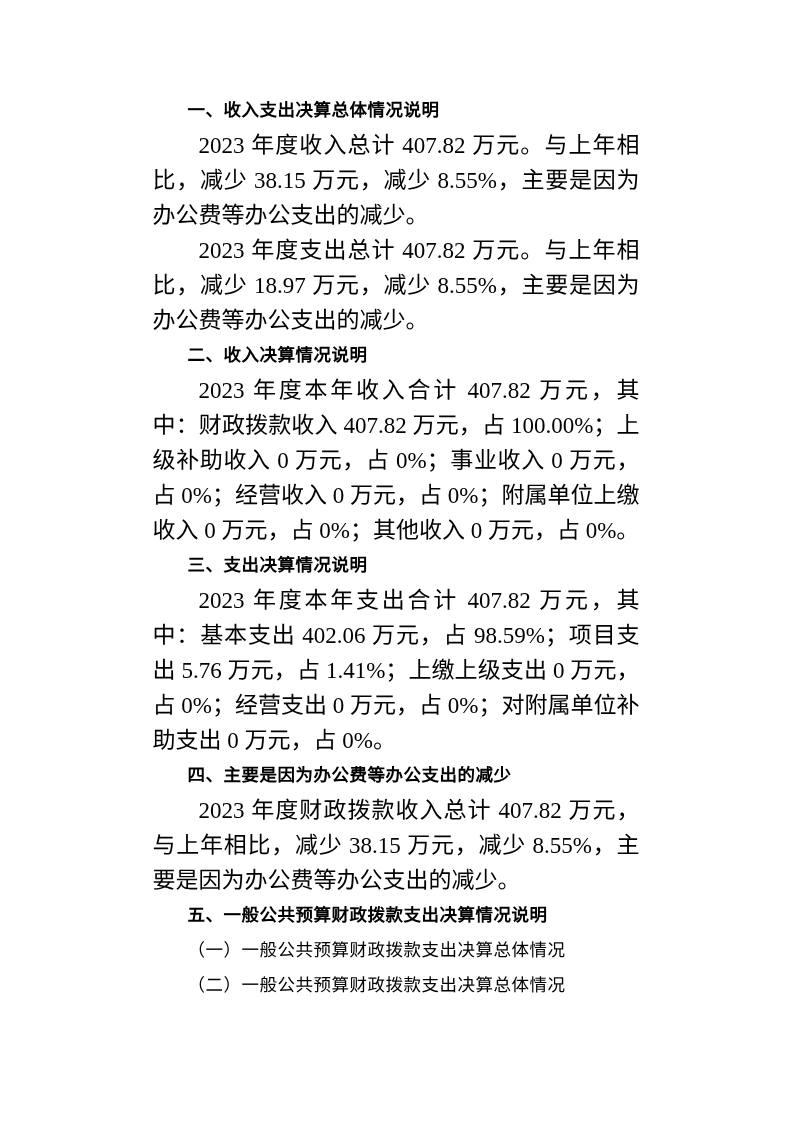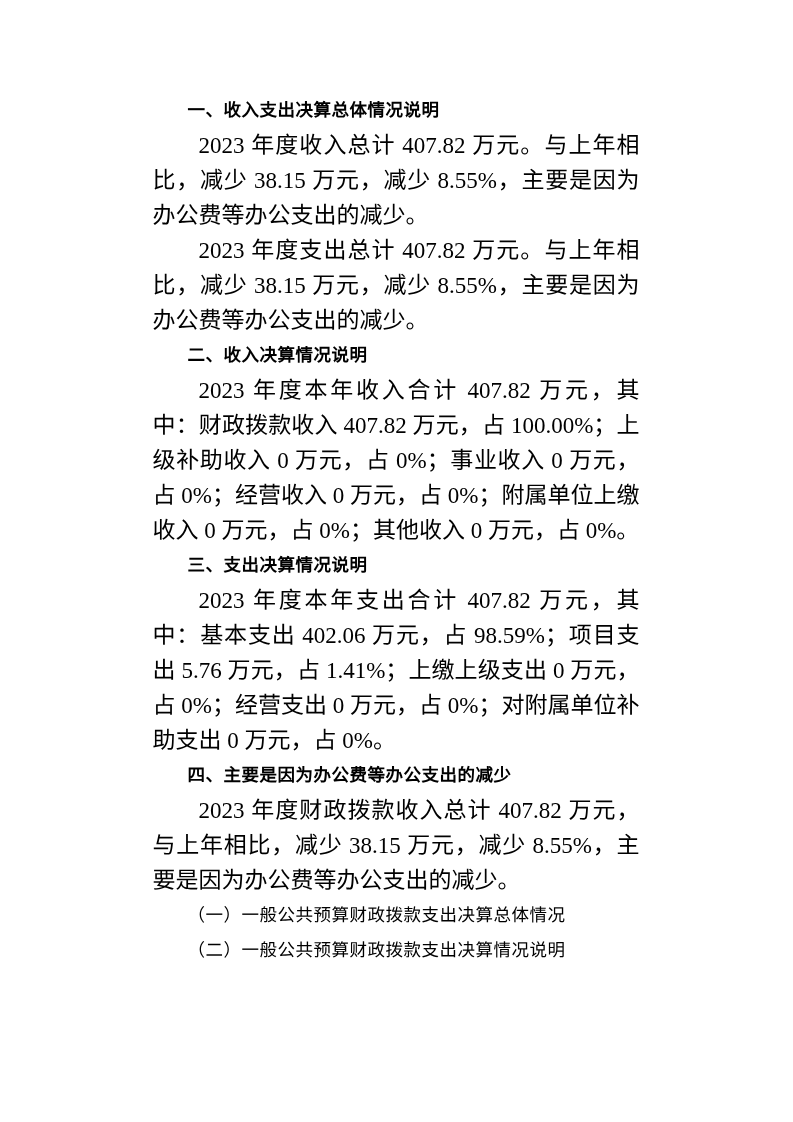--- a/index.html
+++ b/index.html
@@ -51,30 +51,31 @@
   }
 </style>
 </head>
 <body>
 
 <div class="page">
   <div class="content">
 
     <div class="sec-heading">一、收入支出决算总体情况说明</div>
     <p class="para">2023 年度收入总计 407.82 万元。与上年相比，减少 38.15 万元，减少 8.55%，主要是因为办公费等办公支出的减少。</p>
-    <p class="para">2023 年度支出总计 407.82 万元。与上年相比，减少 38.15 万元，减少 8.55%，主要是因为办公费等办公支出的减少。</p>
+    <p class="para">2023 年度支出总计 407.82 万元。与上年相比，减少 18.97 万元，减少 8.55%，主要是因为办公费等办公支出的减少。</p>
 
     <div class="sec-heading">二、收入决算情况说明</div>
     <p class="para">2023 年度本年收入合计 407.82 万元，其中：财政拨款收入 407.82 万元，占 100.00%；上级补助收入 0 万元，占 0%；事业收入 0 万元，占 0%；经营收入 0 万元，占 0%；附属单位上缴收入 0 万元，占 0%；其他收入 0 万元，占 0%。</p>
 
     <div class="sec-heading">三、支出决算情况说明</div>
     <p class="para">2023 年度本年支出合计 407.82 万元，其中：基本支出 402.06 万元，占 98.59%；项目支出 5.76 万元，占 1.41%；上缴上级支出 0 万元，占 0%；经营支出 0 万元，占 0%；对附属单位补助支出 0 万元，占 0%。</p>
 
     <div class="sec-heading">四、主要是因为办公费等办公支出的减少</div>
     <p class="para">2023 年度财政拨款收入总计 407.82 万元，与上年相比，减少 38.15 万元，减少 8.55%，主要是因为办公费等办公支出的减少。</p>
 
+    <div class="sec-heading">五、一般公共预算财政拨款支出决算情况说明</div>
 
     <div class="sub-heading">（一）一般公共预算财政拨款支出决算总体情况</div>
 
-    <div class="sub-heading">（二）一般公共预算财政拨款支出决算情况说明</div>
+    <div class="sub-heading">（二）一般公共预算财政拨款支出决算总体情况</div>
 
   </div>
 </div>
 
 </body></html>

